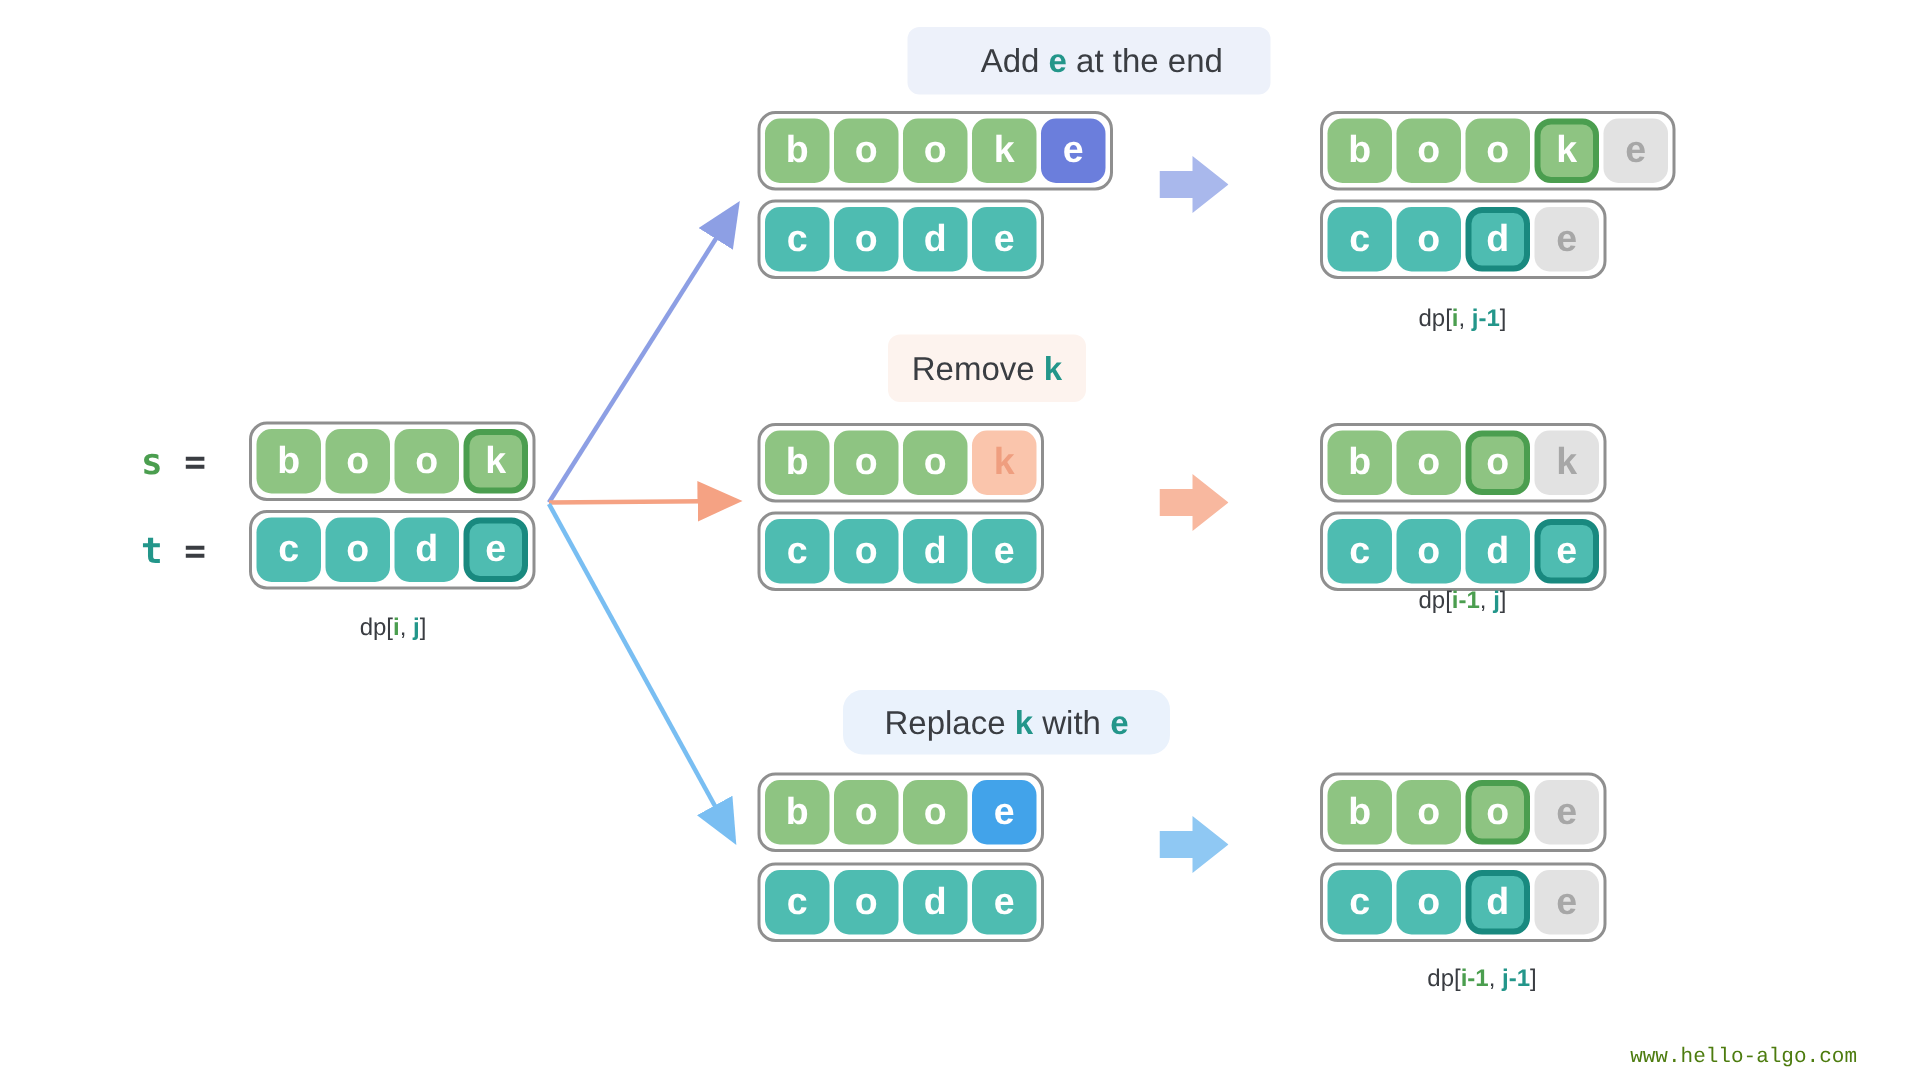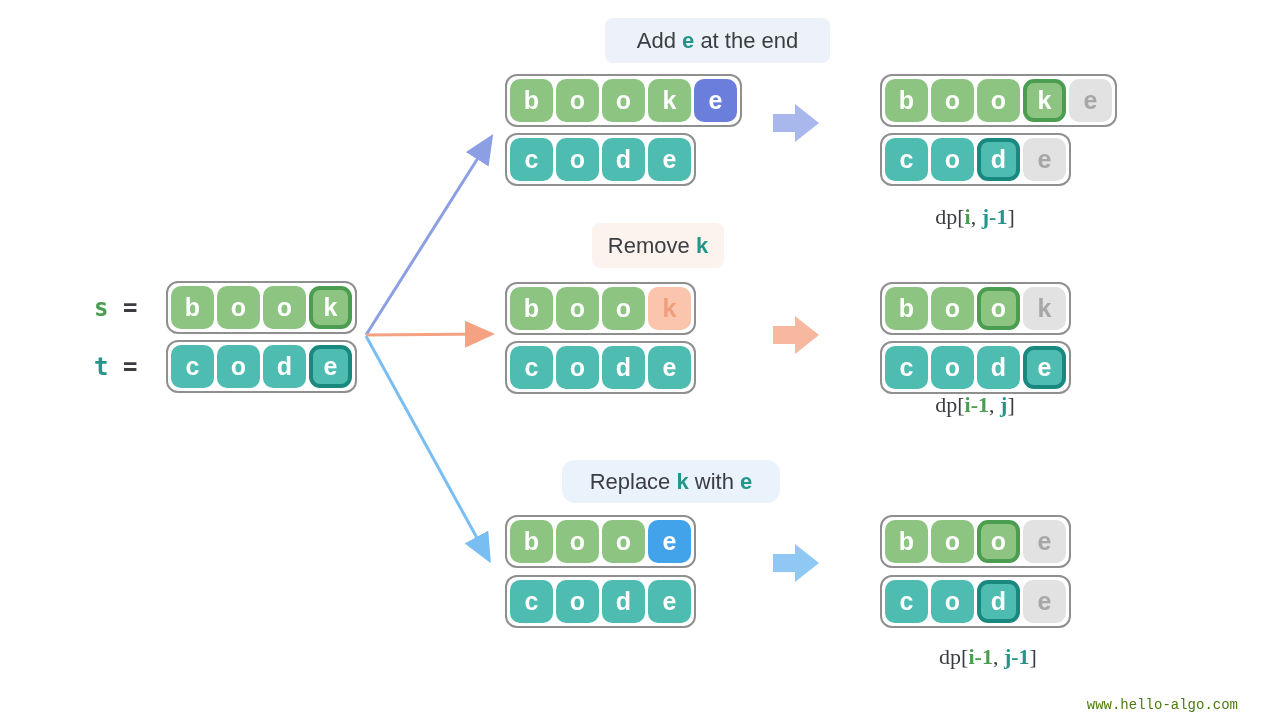--- a/index.html
+++ b/index.html
@@ -25,31 +25,31 @@
   .t-indigo     { background:#6b7edc; }
   .t-blue       { background:#42a3ea; }
   .t-salmon     { background:#fac5ac; color:#ef9e7f; }
   .t-gray       { background:#e2e2e2; color:#a7a7a7; }
   
   .pill {
     position:absolute; border-radius:8px; display:flex;
     align-items:center; justify-content:center;
     font-size:22px; white-space:pre;
   }
-  .pill-add     { background:#edf1fa; }
+  .pill-add     { background:#edf1fa;padding-left:17px; }
   .pill-remove  { background:#fdf3ee; }
   .pill-replace { background:#eaf2fc;border-radius:13px; }
   
   .p-dark  { color:#3a3d42; }
   .p-green { color:#4b9e4f; font-weight:bold; }
   .p-teal  { color:#23968a; font-weight:bold; }
   
   .dp-label {
     position:absolute; text-align:center; white-space:pre;
-    font-family:Liberation Serif, serif; font-size:22px;
+    font-family:Liberation Sans, sans-serif; font-size:16px;
   }
   .side-label {
     position:absolute; height:53px; display:flex; align-items:center;
     font-family:"DejaVu Sans Mono", monospace; font-size:24px;
     font-weight:bold; white-space:pre;
   }
   .abs { position:absolute; }
   #watermark {
     position:absolute; top:677px; right:42px;
     font-family:Liberation Mono, monospace; font-size:14px; color:#4d7c0f;margin-top:20px;
@@ -86,20 +86,21 @@
     </div>
 
   <div class="side-label" style="left:94px; top:340px"><span class="p-teal">t</span><span class="p-dark"> =</span></div>
   <div class="row" style="left:166px; top:340px">
       <div class="cell t-teal">c</div>
       <div class="cell t-teal">o</div>
       <div class="cell t-teal">d</div>
       <div class="cell t-teal-hl">e</div>
     </div>
 
+  <div class="dp-label" style="left:166px; top:410px; width:192px"><span class="p-dark">dp[</span><span class="p-green">i</span><span class="p-dark">, </span><span class="p-teal">j</span><span class="p-dark">]</span></div>
 
   <div>
     <div class="pill pill-add" style="left:605px; top:18px; width:225px; height:45px"><span class="p-dark">Add </span><span class="p-teal">e</span><span class="p-dark"> at the end</span></div>
 
     <div class="row" style="left:505px; top:74px">
         <div class="cell t-green">b</div>
         <div class="cell t-green">o</div>
         <div class="cell t-green">o</div>
         <div class="cell t-green">k</div>
         <div class="cell t-indigo">e</div>

